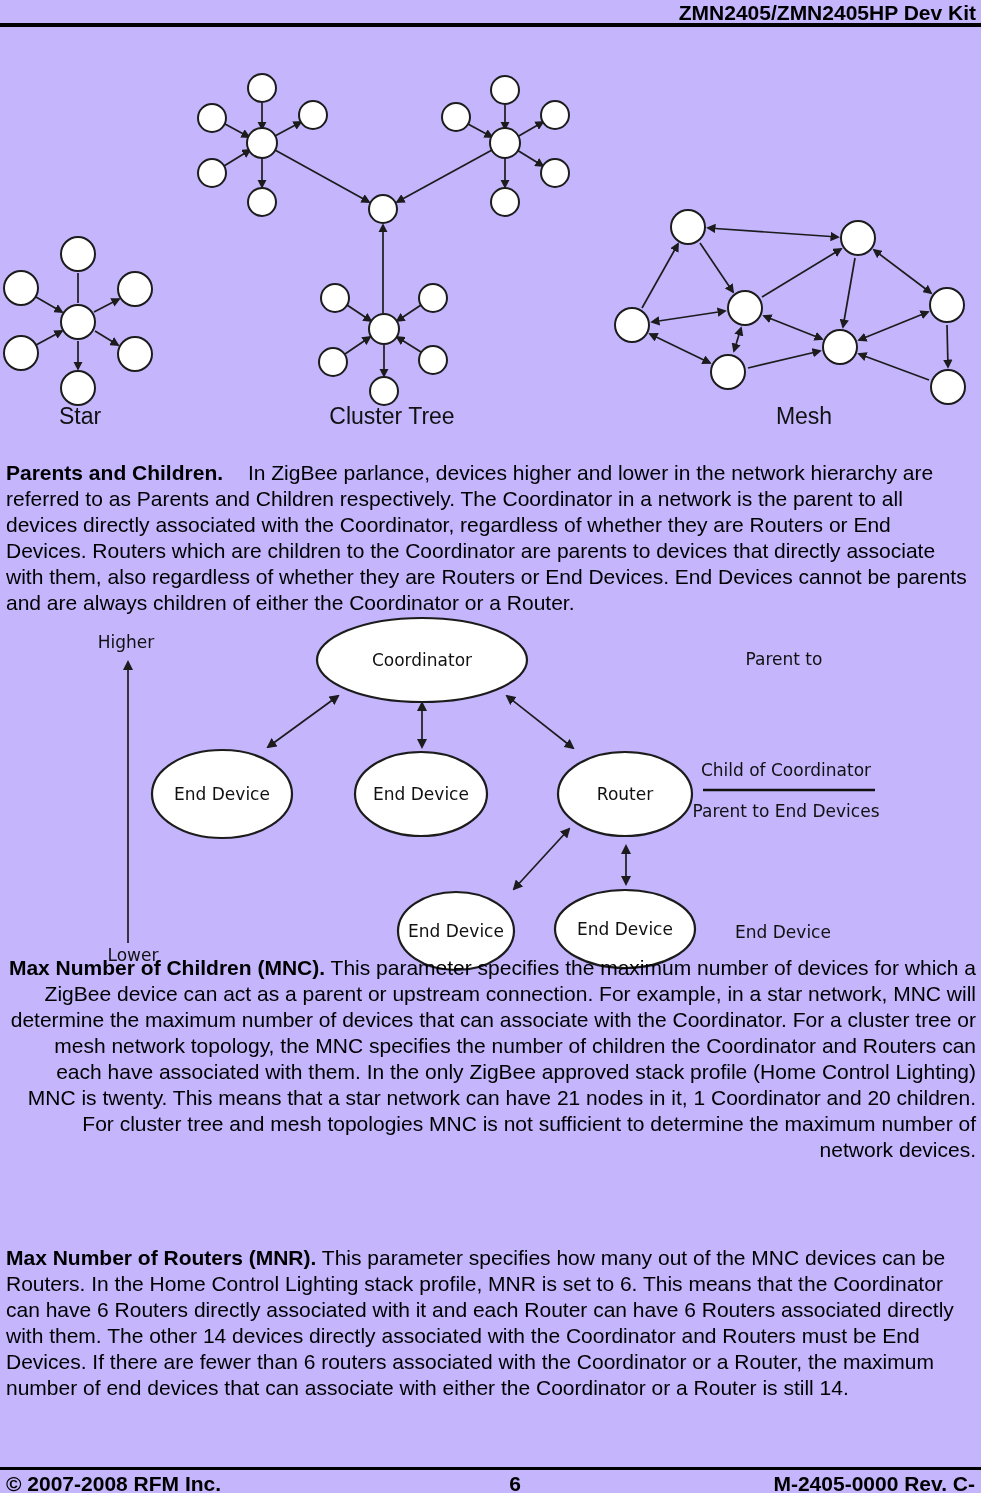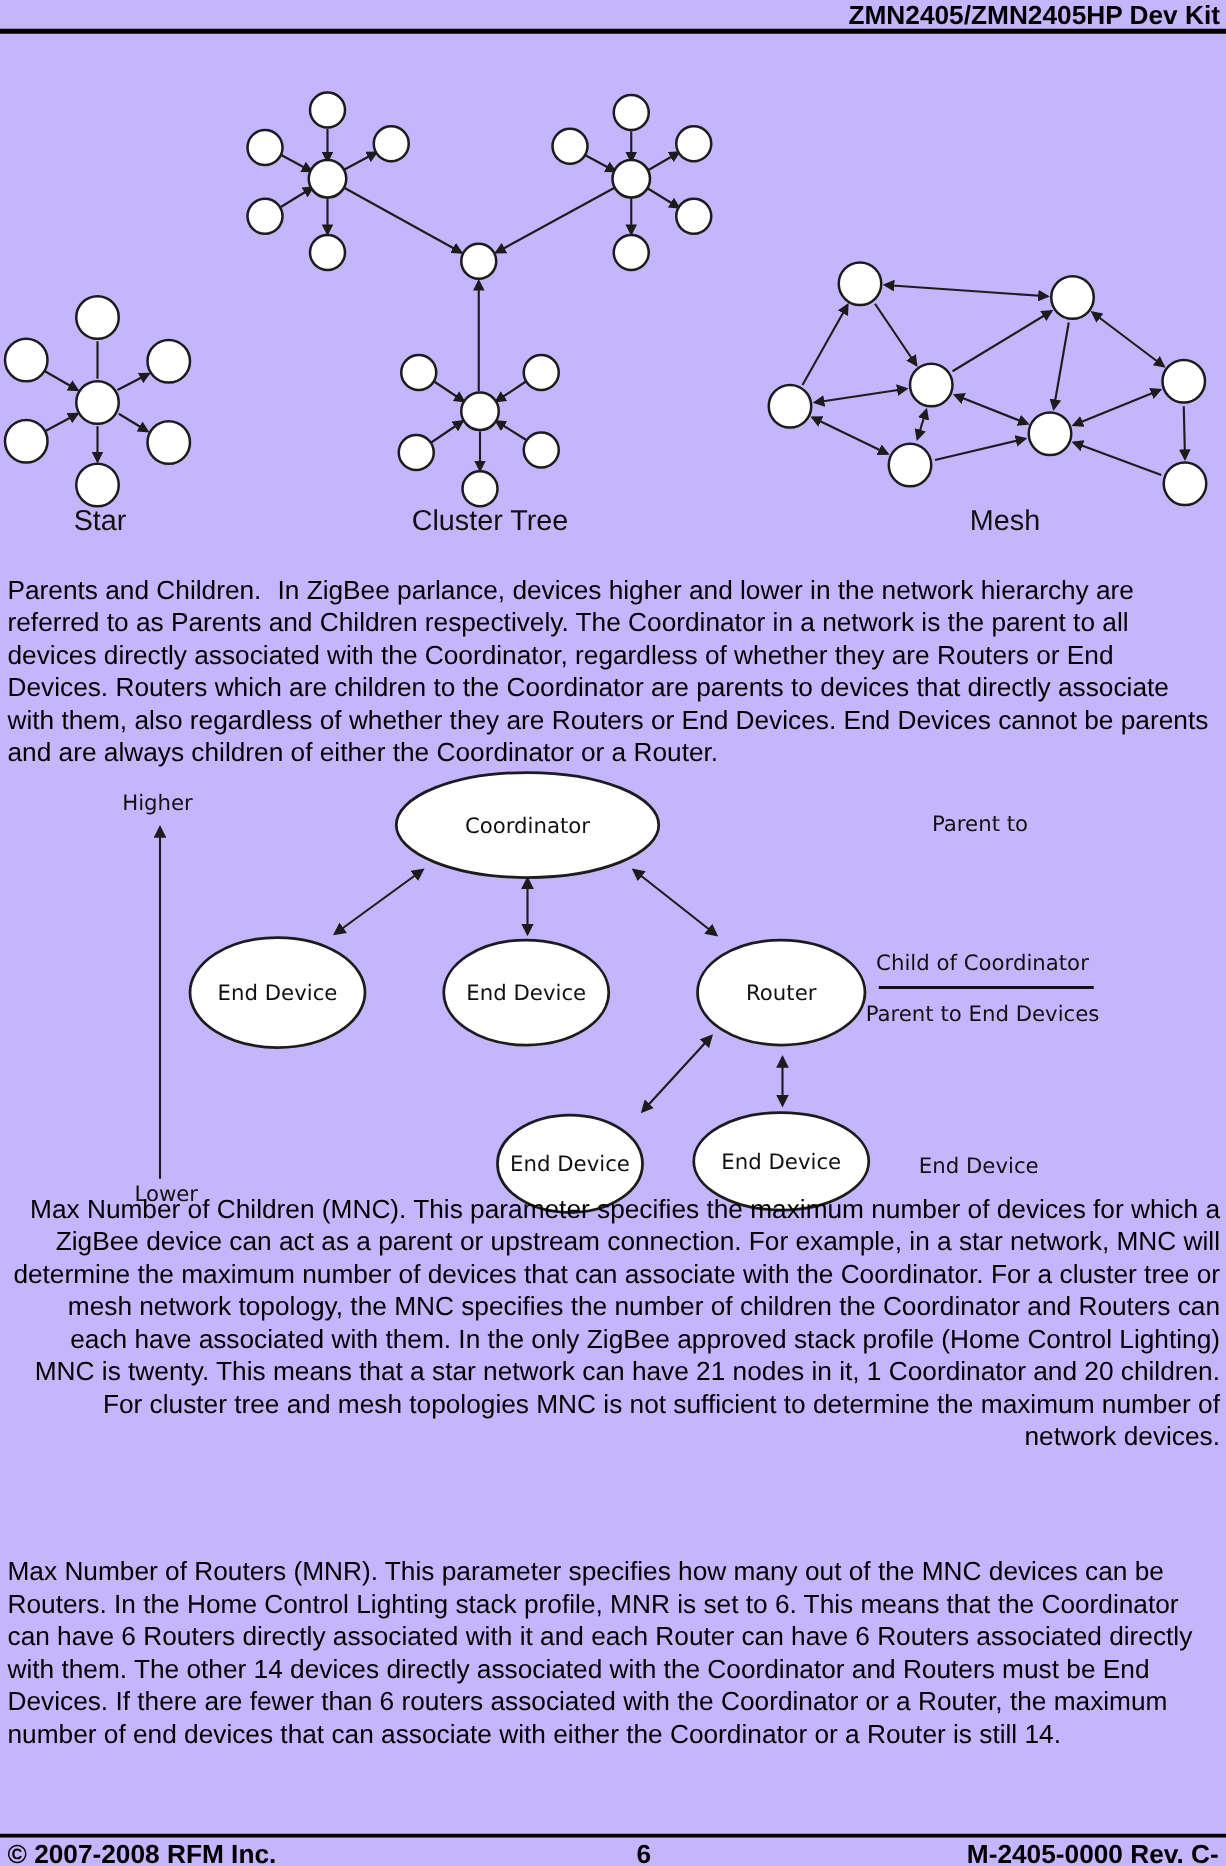--- a/index.html
+++ b/index.html
@@ -11,25 +11,25 @@
   svg{position:absolute;left:0;}
   #fig-topology{top:0;}
   #fig-hierarchy{top:610px;}
   circle.n{fill:#fff;stroke:#1c1c1c;stroke-width:2;}
   ellipse.h{fill:#fff;stroke:#1c1c1c;stroke-width:2.2;}
   line.e{stroke:#1c1c1c;stroke-width:1.7;}
   line.bar{stroke:#111;stroke-width:2.5;}
   text.fig-label{font-family:"Liberation Sans",sans-serif;font-size:23px;fill:#111;text-anchor:middle;}
   text.h-label{font-family:"DejaVu Sans",sans-serif;font-size:17px;fill:#111;text-anchor:middle;}
   p.para{position:absolute;left:6px;width:970px;margin:0;font-size:21px;line-height:26px;text-align:left;}
-  p.para strong{font-weight:normal;}
+  p.para strong{font-weight:bold;}
   #para-1{top:460px;}
   #para-2{top:955px;text-align:right;}
   #para-3{top:1245px;}
-  .extra-gap{margin-left:7px;}
+  .extra-gap{margin-left:19px;}
   .footer-rule{position:absolute;top:1467px;left:0;right:0;height:3px;background:#000;}
   .footer-copy{position:absolute;top:1472px;left:6px;font-size:21px;font-weight:bold;white-space:nowrap;}
   .footer-page{position:absolute;top:1472px;left:515px;transform:translateX(-50%);font-size:21px;font-weight:bold;}
   .footer-doc{position:absolute;top:1472px;right:6px;font-size:21px;font-weight:bold;white-space:nowrap;}
 </style>
 </head>
 <body>
 
 <div class="page">
 

